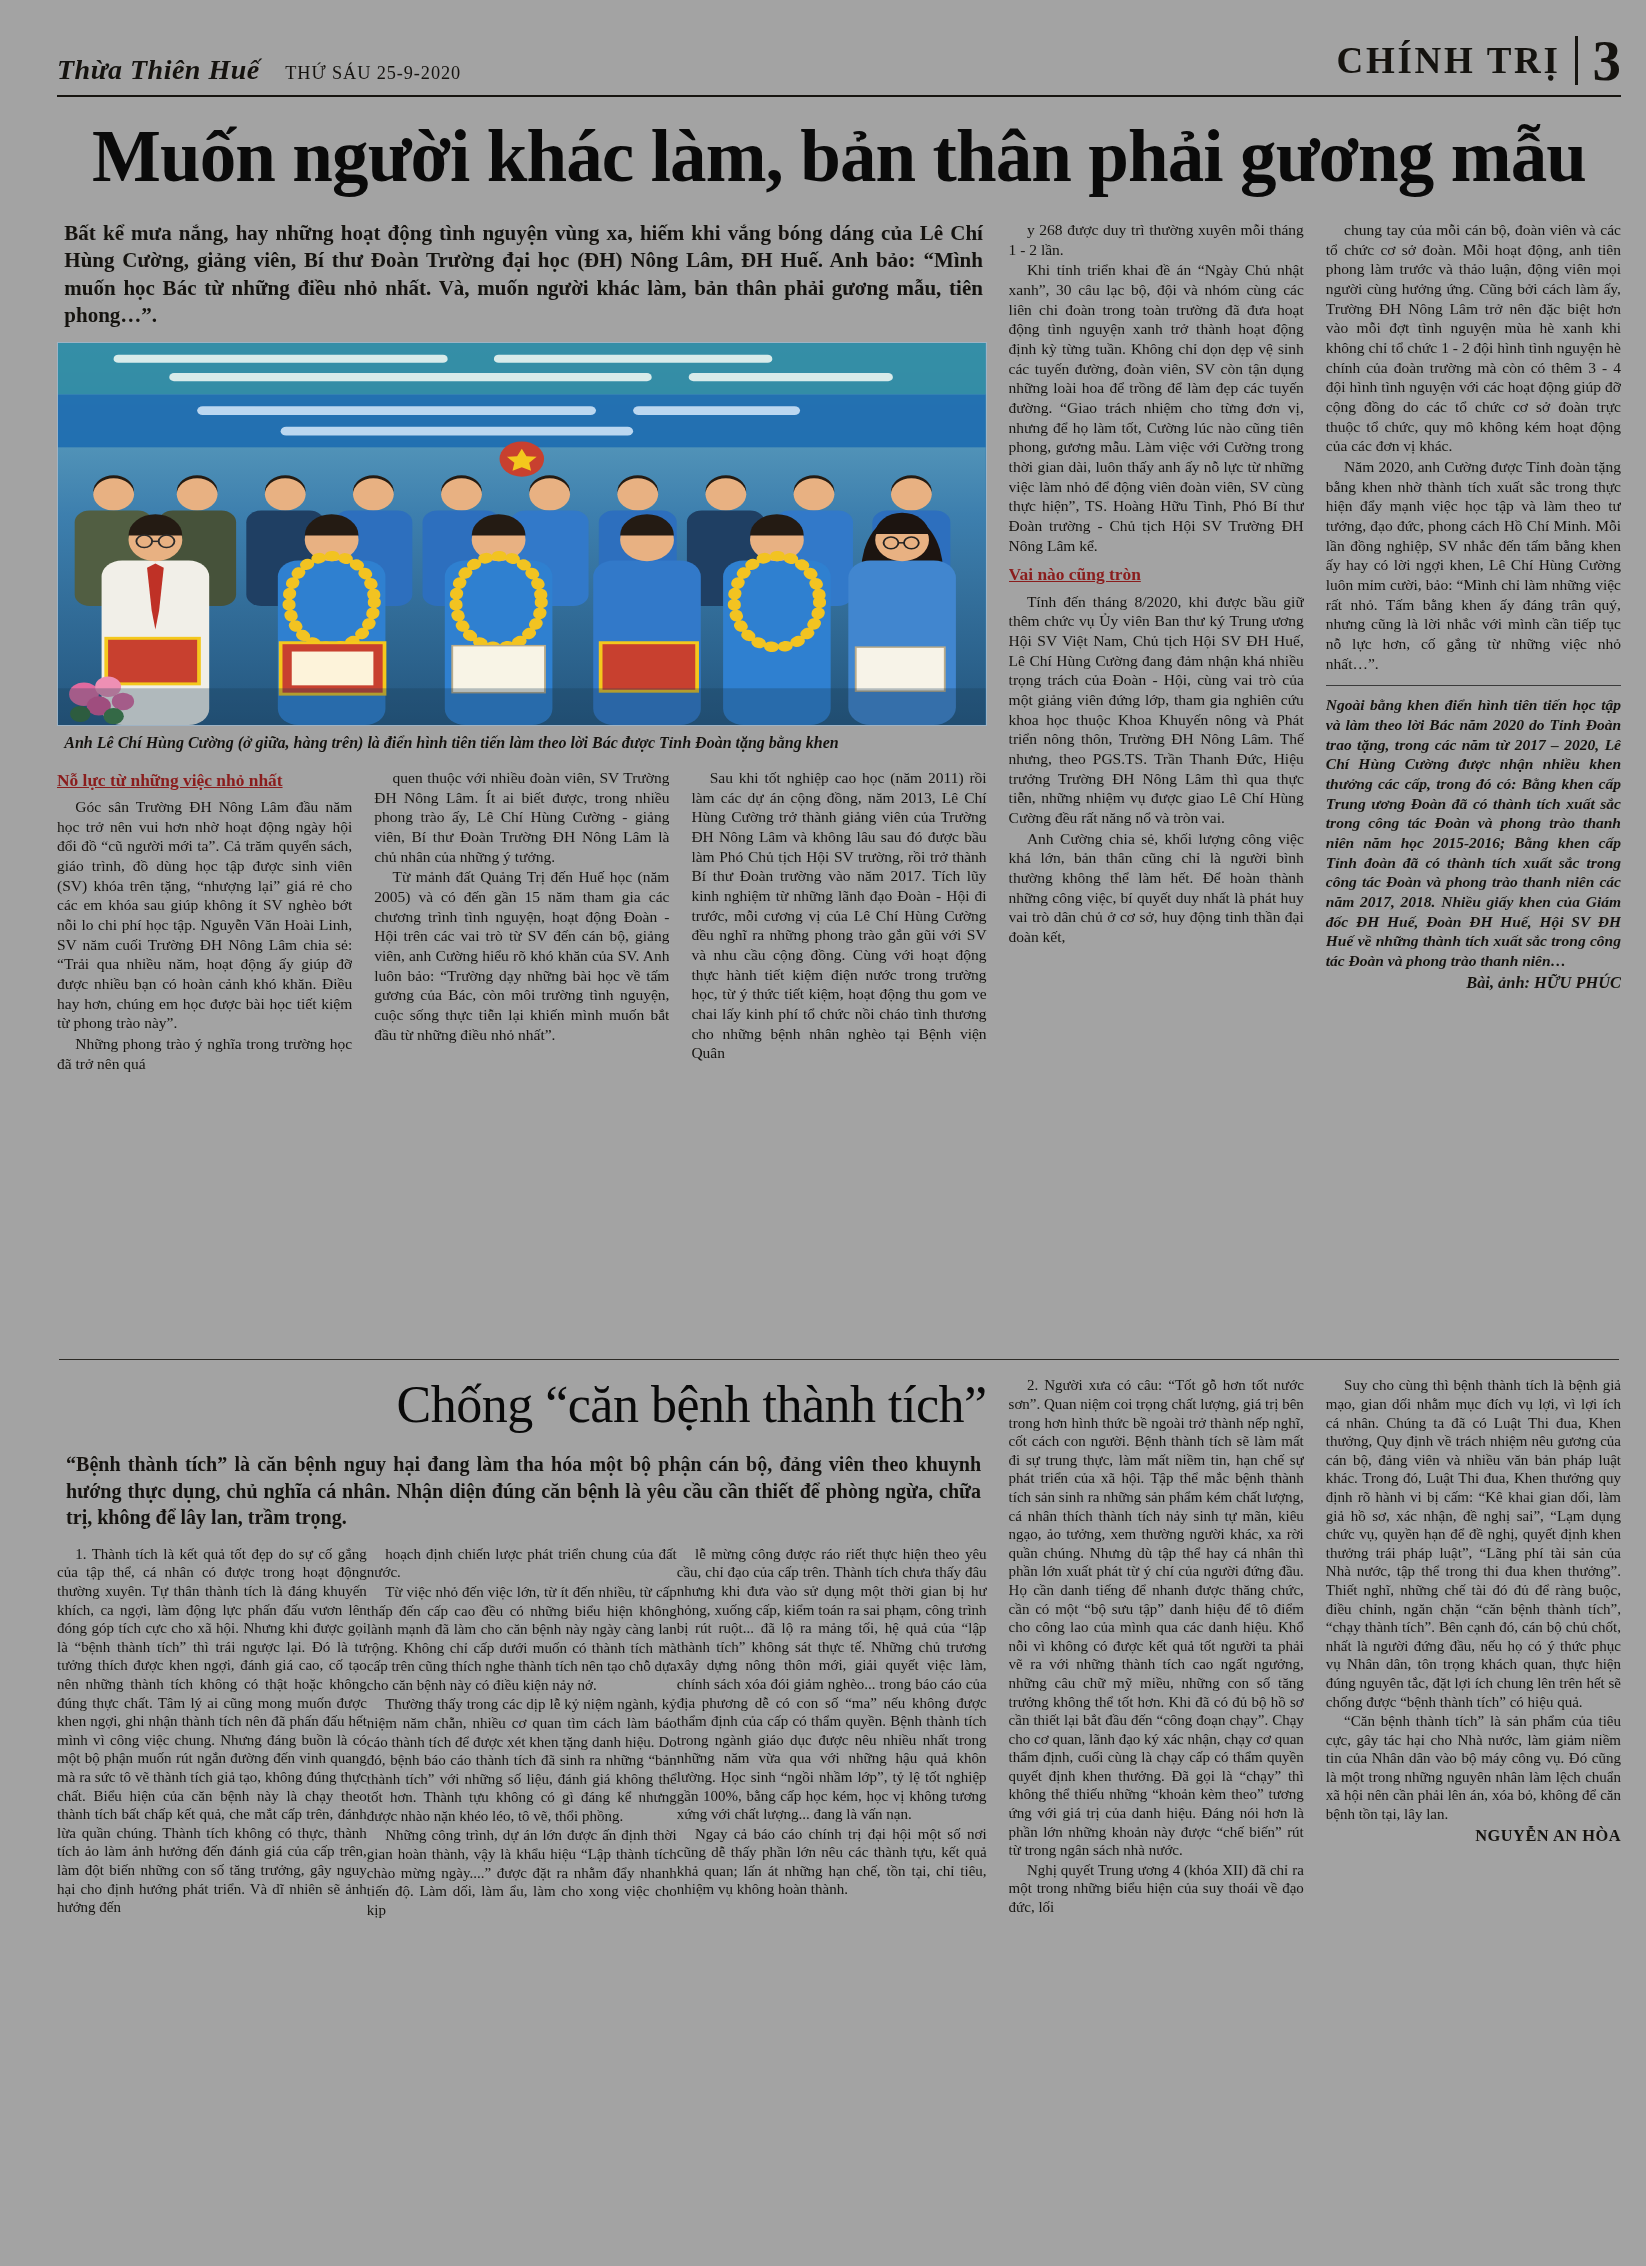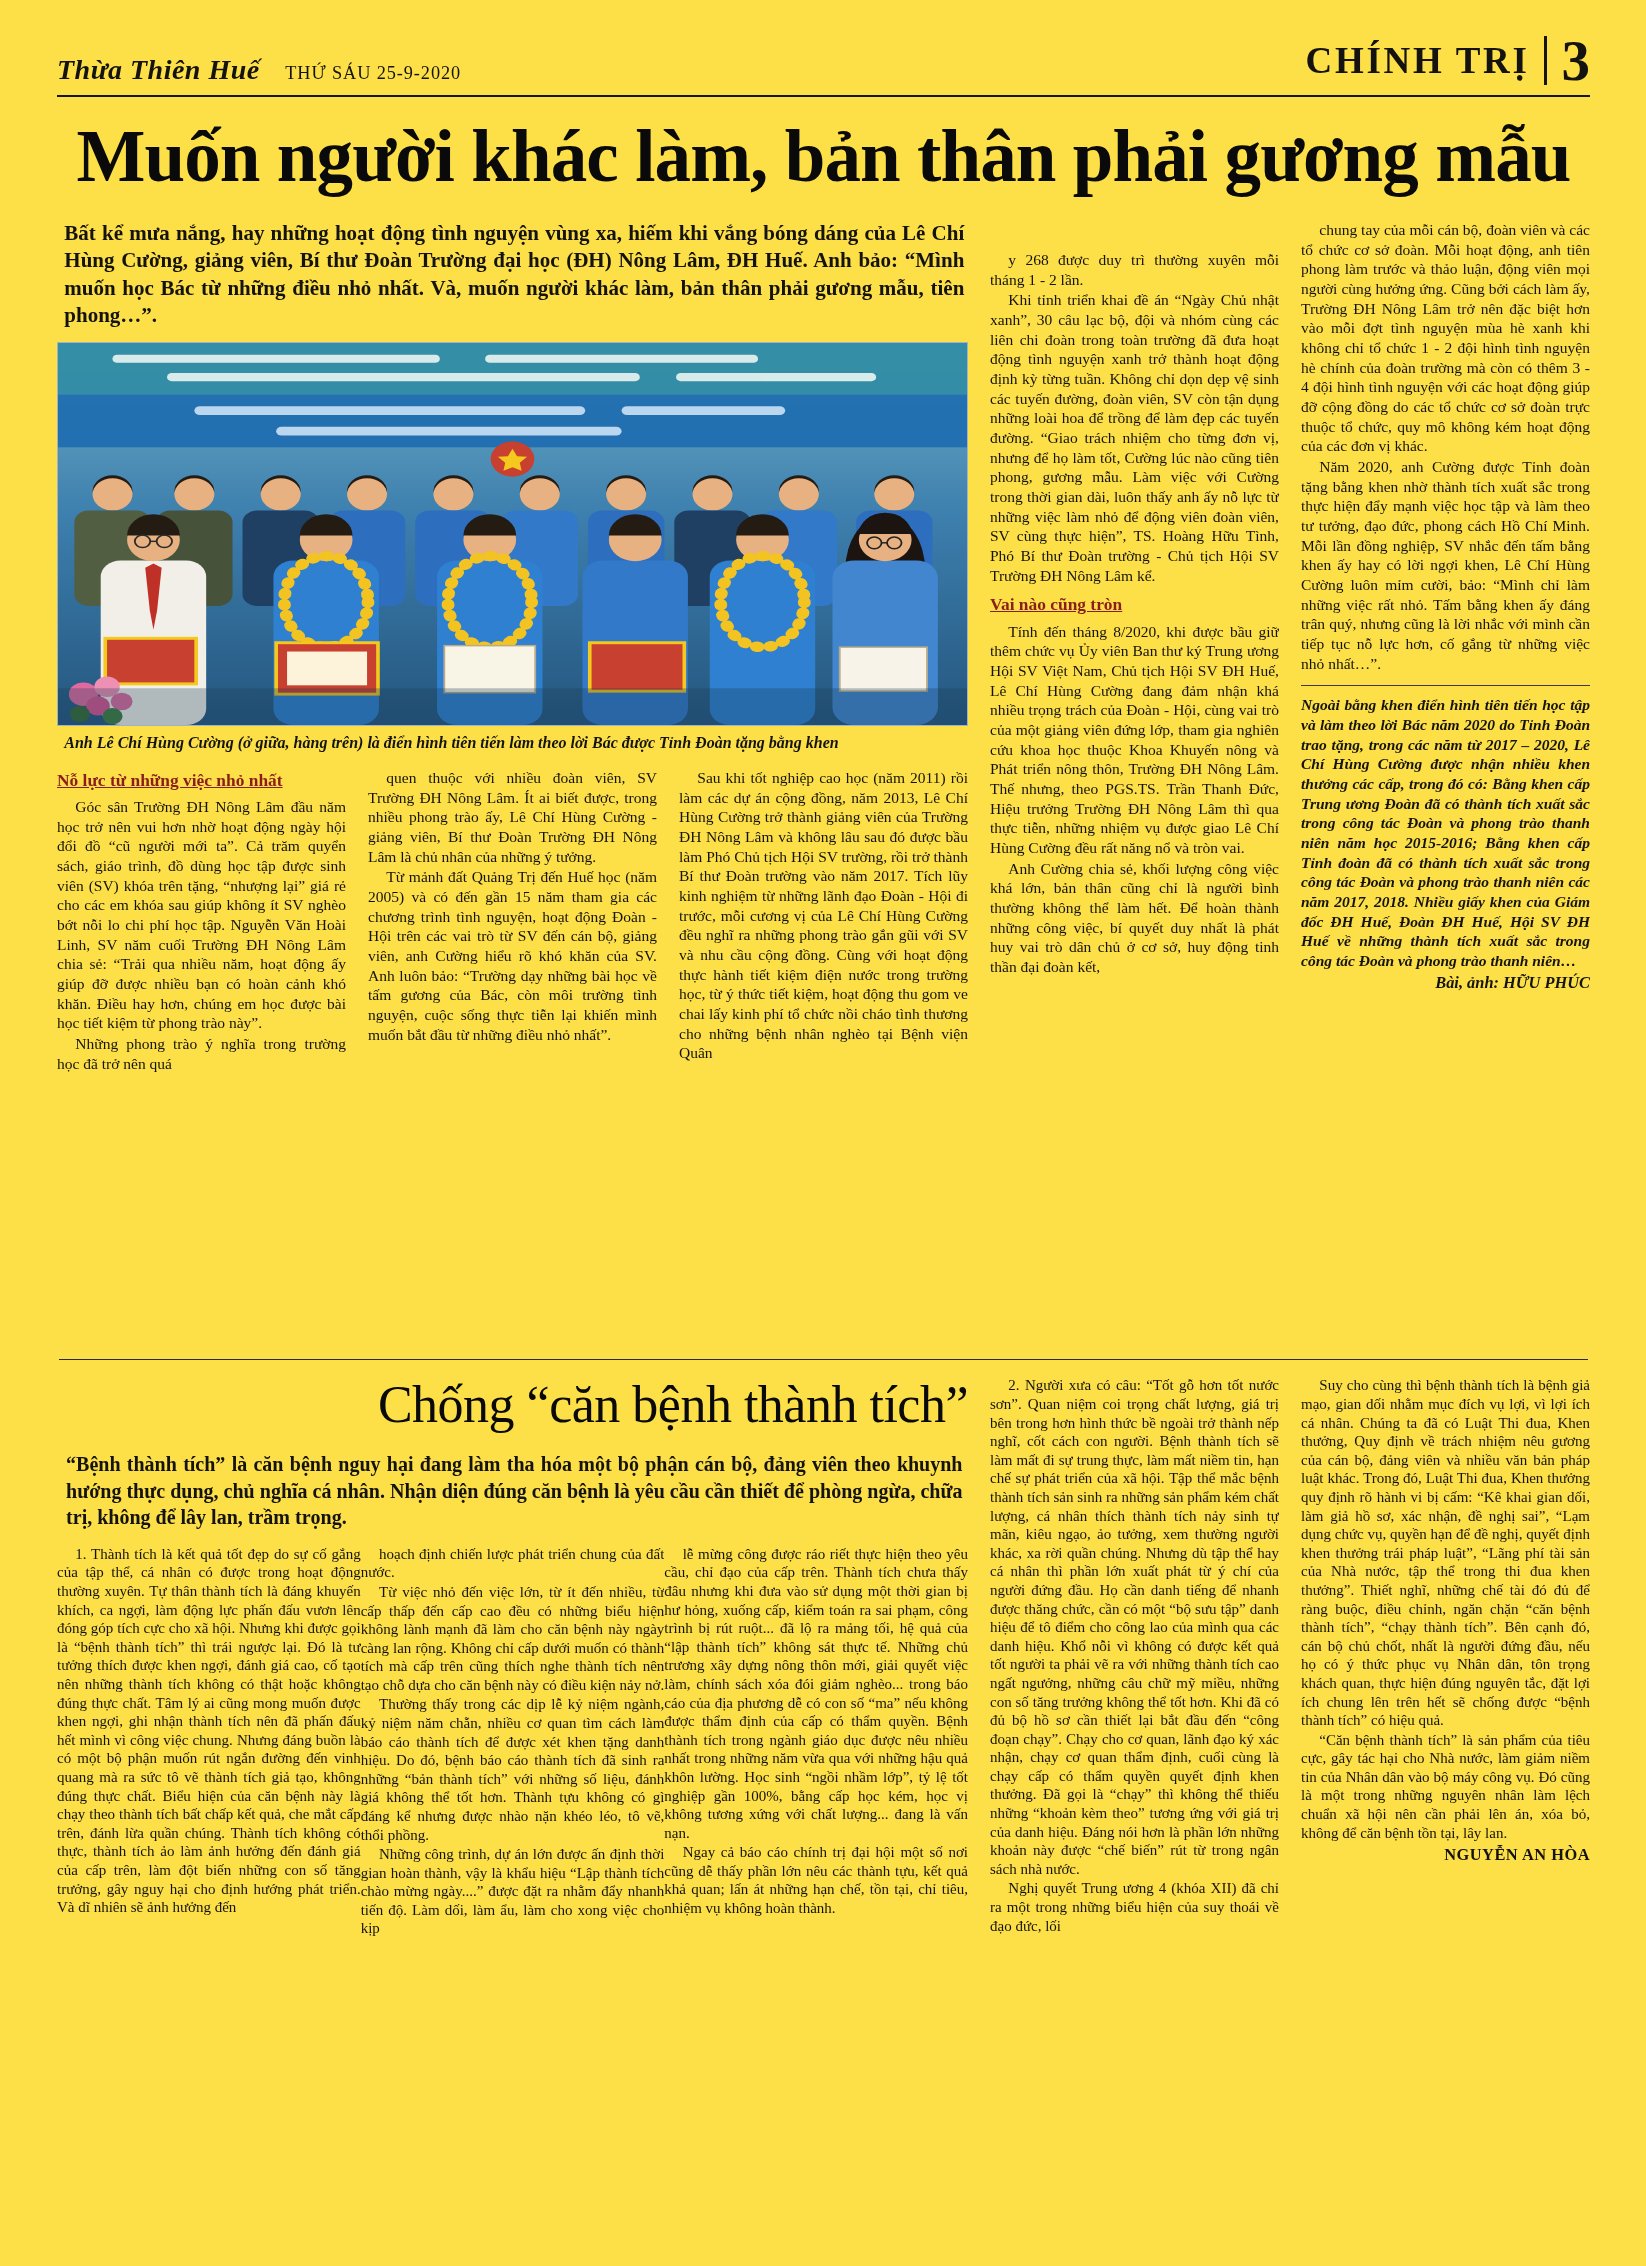--- a/index.html
+++ b/index.html
@@ -1,22 +1,22 @@
 <!DOCTYPE html>
 <html lang="vi" style="font-size:14.6px"><head>
 <meta charset="utf-8">
 <title>Thừa Thiên Huế — Chính trị — trang 3</title>
 <style>
   * { margin:0; padding:0; box-sizing:border-box; }
   html,body { background:#e9e7e2; }
   .page {
     width:1647px; height:2267px; margin:0 auto; position:relative; overflow:hidden;
-    background:#fde047; color:#15130f;
+    background:#a3a3a3; color:#15130f;
     font-family:"Liberation Serif","DejaVu Serif",serif;
-    padding:35px 57px 22px 57px;
+    padding:35px 26px 22px 57px;
   }
   
   .masthead { display:flex; justify-content:space-between; align-items:flex-end;
     border-bottom:2.3px solid #16140f; padding-bottom:9.1px; }
   .masthead-left { display:flex; align-items:baseline; gap:25.6px; }
   .paper-name { font-size:28px; font-weight:bold; font-style:italic; letter-spacing:0.5px; }
   .issue-date { font-size:18.3px; letter-spacing:0.9px; }
   .masthead-right { display:flex; align-items:center; gap:14.6px; }
   .section-name { font-size:37px; font-weight:bold; letter-spacing:2.7px; line-height:1; }
   .pagenum-divider { width:2.7px; height:49px; background:#16140f; }
@@ -33,21 +33,21 @@
   .photo-wrap { width:100%; height:384px; overflow:hidden; border:0.9px solid #9fb3c4; background:#3d7fae; }
   .photo-wrap svg { display:block; width:100%; height:100%; }
   .photo-caption { font-weight:bold; font-style:italic; font-size:16px; line-height:1.25;
     margin:7.3px 3.7px 14.6px 7.3px; }
   .a1-cols { display:flex; gap:22px; flex:1; overflow:hidden; }
   
   .col { flex:1; min-width:0; text-align:justify; font-size:15.5px; line-height:1.27; overflow:hidden; }
   .col p { text-indent:18.3px; margin-bottom:0.9px; }
   .subhead { color:#8a1d1d; font-weight:bold; font-size:17.4px; line-height:1.2;
     text-decoration:underline; margin:1.8px 0 6.4px 0; }
-  .a1-col4 { grid-column:4;margin-top:30px; } .a1-col5 { grid-column:5; display:flex; flex-direction:column; }
+  .a1-col4 { grid-column:4; } .a1-col5 { grid-column:5; display:flex; flex-direction:column; }
   .a1-col4 .subhead { margin-top:9.1px; }
   .highlight { border-top:1.4px solid #3a3a3a; margin-top:11px; padding-top:9.1px;
     font-weight:bold; font-style:italic; text-align:justify; }
   .byline { text-align:right; font-weight:bold; font-style:italic; font-size:16.4px; margin-top:2px; }
   .byline-caps { font-style:normal; letter-spacing:0.5px; }
   
   .article-divider { border-top:1.4px solid #2c2a26; margin:20px 1.8px 16.4px 1.8px; }
   
   .article-2 { display:grid; grid-template-columns:repeat(5,1fr); column-gap:22px;
     height:870px; overflow:hidden; }

